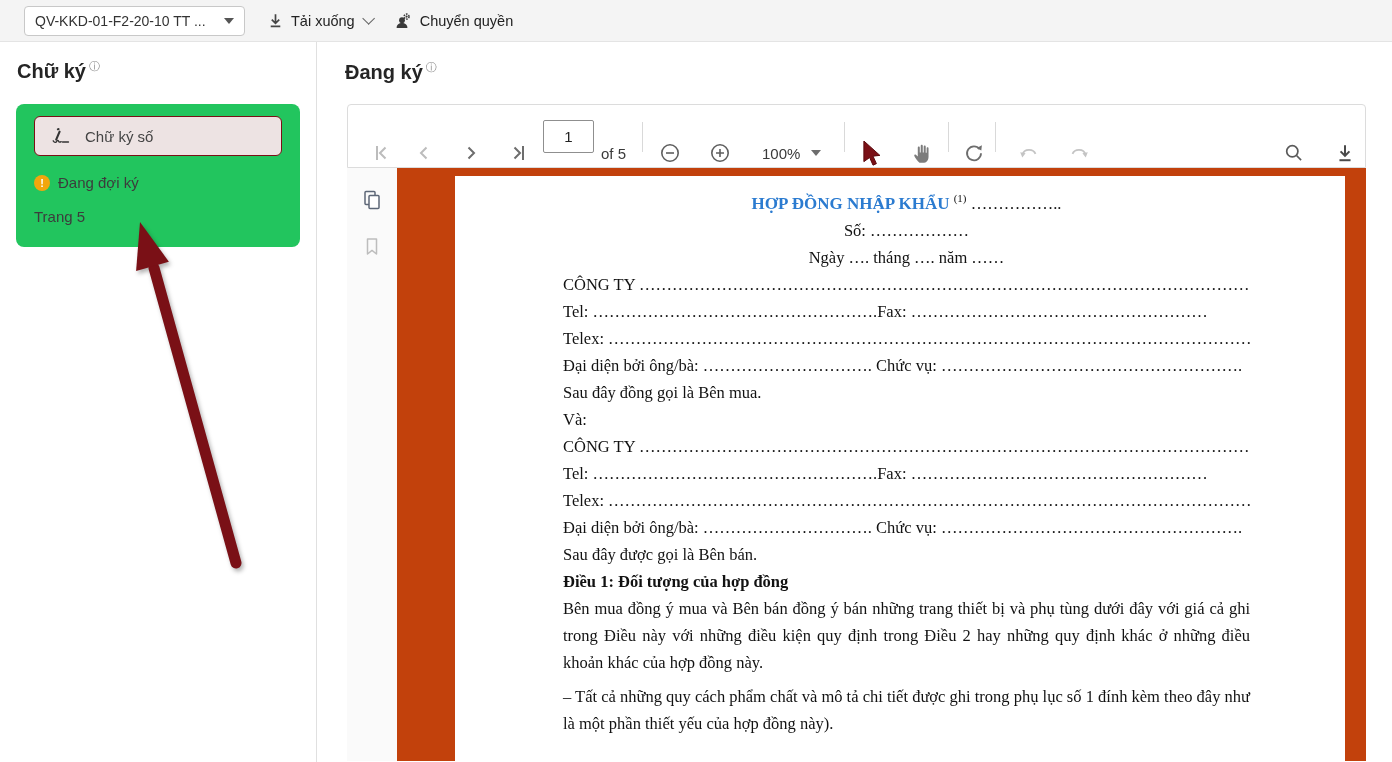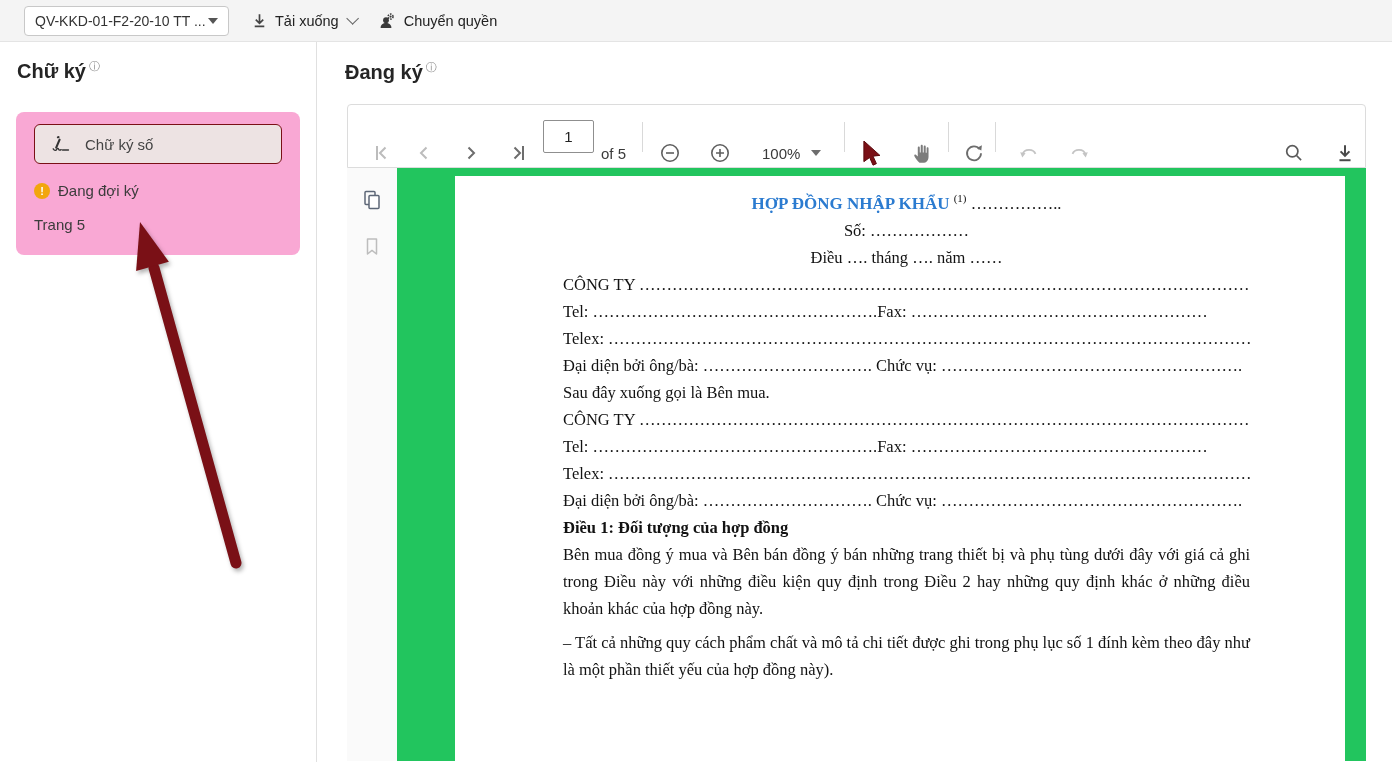--- a/index.html
+++ b/index.html
@@ -2,38 +2,38 @@
 <html><head>
 <meta charset="utf-8">
 <style>
   * { box-sizing: border-box; margin: 0; padding: 0; }
   html,body { width:1392px; height:762px; overflow:hidden; background:#fff;
     font-family:"Liberation Sans", sans-serif; color:#333; }
 
   
   .topbar { position:absolute; left:0; top:0; width:1392px; height:42px;
     background:#f4f4f4; border-bottom:1px solid #e4e4e4; display:flex; align-items:center; }
-  .file-select { margin-left:24px; width:205px; height:30px; background:#fff;
+  .file-select { margin-left:24px; width:221px; height:30px; background:#fff;
     border:1px solid #c8c8c8; border-radius:4px; display:flex; align-items:center;
     padding:0 10px; font-size:14px; color:#333; cursor:default; }
   .file-select .lbl { flex:1; white-space:nowrap; overflow:hidden; }
   .caret { width:0; height:0; border-left:5px solid transparent; border-right:5px solid transparent;
     border-top:6px solid #555; display:inline-block; }
   .tb-btn { display:flex; align-items:center; gap:7px; margin-left:22px; font-size:14.5px;
     color:#222; cursor:default; }
   .chev { width:9px; height:9px; border-right:1.6px solid #666; border-bottom:1.6px solid #666;
     transform:rotate(45deg) translateY(-3px); display:inline-block; }
 
   
   .sidebar { position:absolute; left:0; top:42px; width:317px; bottom:0; background:#fff;
     border-right:1px solid #e0e0e0;text-decoration:underline; }
   .side-title { position:absolute; left:17px; top:17px; font-size:20px; font-weight:600; color:#252525; }
   .info-ic { font-size:11px; color:#8a8a8a; vertical-align:super; font-weight:400; margin-left:3px; }
-  .side-panel { position:absolute; left:16px; top:70px; width:284px; height:143px;
-    background:#f9a8d4; border-radius:8px; }
+  .side-panel { position:absolute; left:16px; top:62px; width:284px; height:143px;
+    background:#22c55e; border-radius:8px; }
   .sig-btn { position:absolute; left:18px; top:12px; width:248px; height:40px;
     background:#ede3e3; border:1.5px solid #7a1016; border-radius:6px;
     display:flex; align-items:center; gap:12px; padding:0 14px; font-size:15px; color:#444; cursor:default; }
   .status-row { position:absolute; left:18px; top:70px; display:flex; align-items:center; gap:8px;
     font-size:15px; color:#3c3c3c; }
   .warn-badge { width:16px; height:16px; border-radius:50%; background:#f2a60d; color:#fff;
     font-size:11px; font-weight:700; display:flex; align-items:center; justify-content:center; }
   .page-row { position:absolute; left:18px; top:104px; font-size:15px; color:#3c3c3c; }
   .arrow-overlay { position:absolute; inset:0; pointer-events:none; z-index:10; overflow:visible; }
 
@@ -46,21 +46,21 @@
     border:1px solid #dcdcdc; border-radius:4px 4px 0 0; }
   .tb-item { position:absolute; top:16px; height:64px; display:flex; align-items:center; cursor:default; }
   .tb-sep { position:absolute; top:17px; width:1px; height:30px; background:#d9d9d9; }
   .page-input { position:absolute; left:195px; top:15px; width:51px; height:33px;
     border:1px solid #8f8f8f; border-radius:2px; text-align:center; font-size:15px; color:#222;
     font-family:"Liberation Sans", sans-serif; background:#fff; }
   .of-label { font-size:15px; color:#3a3a3a; }
   .zoom-label { font-size:15px; color:#3a3a3a; display:flex; align-items:center; gap:11px; }
   .zoom-label .caret { border-top-color:#6d6d6d; }
 
-  .doc-area { position:relative; width:1019px; height:593px; background:#22c55e; overflow:hidden; }
+  .doc-area { position:relative; width:1019px; height:593px; background:#c2410c; overflow:hidden; }
   .rail { position:absolute; left:0; top:0; width:50px; height:593px; background:#fafafa; }
   .rail-ic { position:absolute; left:15px; cursor:default; }
   .doc-page { position:absolute; left:108px; top:8px; width:890px; height:600px; background:#fff; }
   .doc-text { padding:9px 95px 0 108px; }
   .doc-line { font-family:"Liberation Serif", serif; font-size:16.5px; line-height:27px; color:#121212; }
   .doc-line.center { text-align:center; }
   .doc-line.just { text-align:justify; }
   .doc-line.b { font-weight:700; }
   .doc-line.mt { margin-top:7px; }
   .doc-line.dots { white-space:nowrap; overflow:hidden; }
@@ -230,30 +230,32 @@
           <svg width="20" height="22" viewBox="0 0 20 22">
             <path d="M5.5 3h9v15l-4.5-3.6L5.5 18z" fill="none" stroke="#bdbdbd" stroke-width="1.5" stroke-linejoin="round"></path>
           </svg>
         </div>
       </div>
 
       <div class="doc-page">
         <div class="doc-text">
             <div class="doc-line center"><span class="t-blue">HỢP ĐỒNG NHẬP KHẨU </span><span class="t-sup">(1)</span><span> ……………..</span></div>
             <div class="doc-line center"><span>Số: ………………</span></div>
-            <div class="doc-line center"><span>Điều …. tháng …. năm ……</span></div>
+            <div class="doc-line center"><span>Ngày …. tháng …. năm ……</span></div>
             <div class="doc-line dots"><span>CÔNG TY ………………………………………………………………………………………………………………………………………………..</span></div>
             <div class="doc-line dots"><span>Tel: …………………………………………….Fax: ………………………………………………</span></div>
             <div class="doc-line dots"><span>Telex: ……………………………………………………………………………………………………………………………………………..</span></div>
             <div class="doc-line dots"><span>Đại diện bởi ông/bà: …………………………. Chức vụ: ……………………………………………….</span></div>
-            <div class="doc-line"><span>Sau đây xuống gọi là Bên mua.</span></div>
+            <div class="doc-line"><span>Sau đây đồng gọi là Bên mua.</span></div>
+            <div class="doc-line"><span>Và:</span></div>
             <div class="doc-line dots"><span>CÔNG TY ………………………………………………………………………………………………………………………………………………..</span></div>
             <div class="doc-line dots"><span>Tel: …………………………………………….Fax: ………………………………………………</span></div>
             <div class="doc-line dots"><span>Telex: ……………………………………………………………………………………………………………………………………………..</span></div>
             <div class="doc-line dots"><span>Đại diện bởi ông/bà: …………………………. Chức vụ: ……………………………………………….</span></div>
+            <div class="doc-line"><span>Sau đây được gọi là Bên bán.</span></div>
             <div class="doc-line b"><span>Điều 1: Đối tượng của hợp đồng</span></div>
             <div class="doc-line just"><span>Bên mua đồng ý mua và Bên bán đồng ý bán những trang thiết bị và phụ tùng dưới đây với giá cả ghi trong Điều này với những điều kiện quy định trong Điều 2 hay những quy định khác ở những điều khoản khác của hợp đồng này.</span></div>
             <div class="doc-line just mt"><span>– Tất cả những quy cách phẩm chất và mô tả chi tiết được ghi trong phụ lục số 1 đính kèm theo đây như là một phần thiết yếu của hợp đồng này).</span></div>
           </div>
 
       </div>
     </div>
   </div>
 </div>
 

